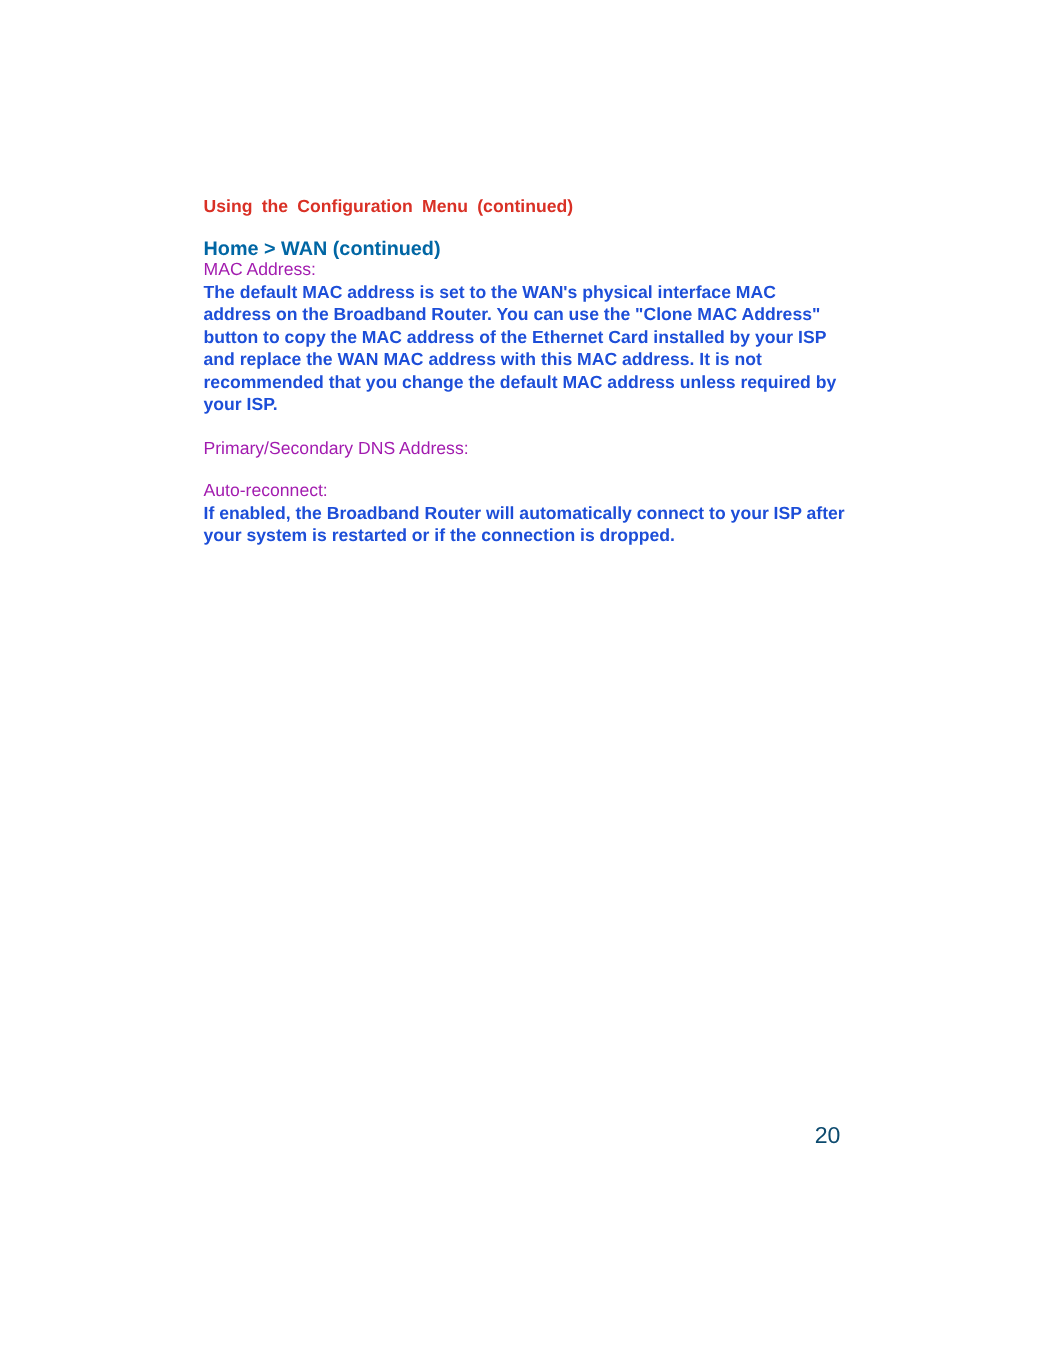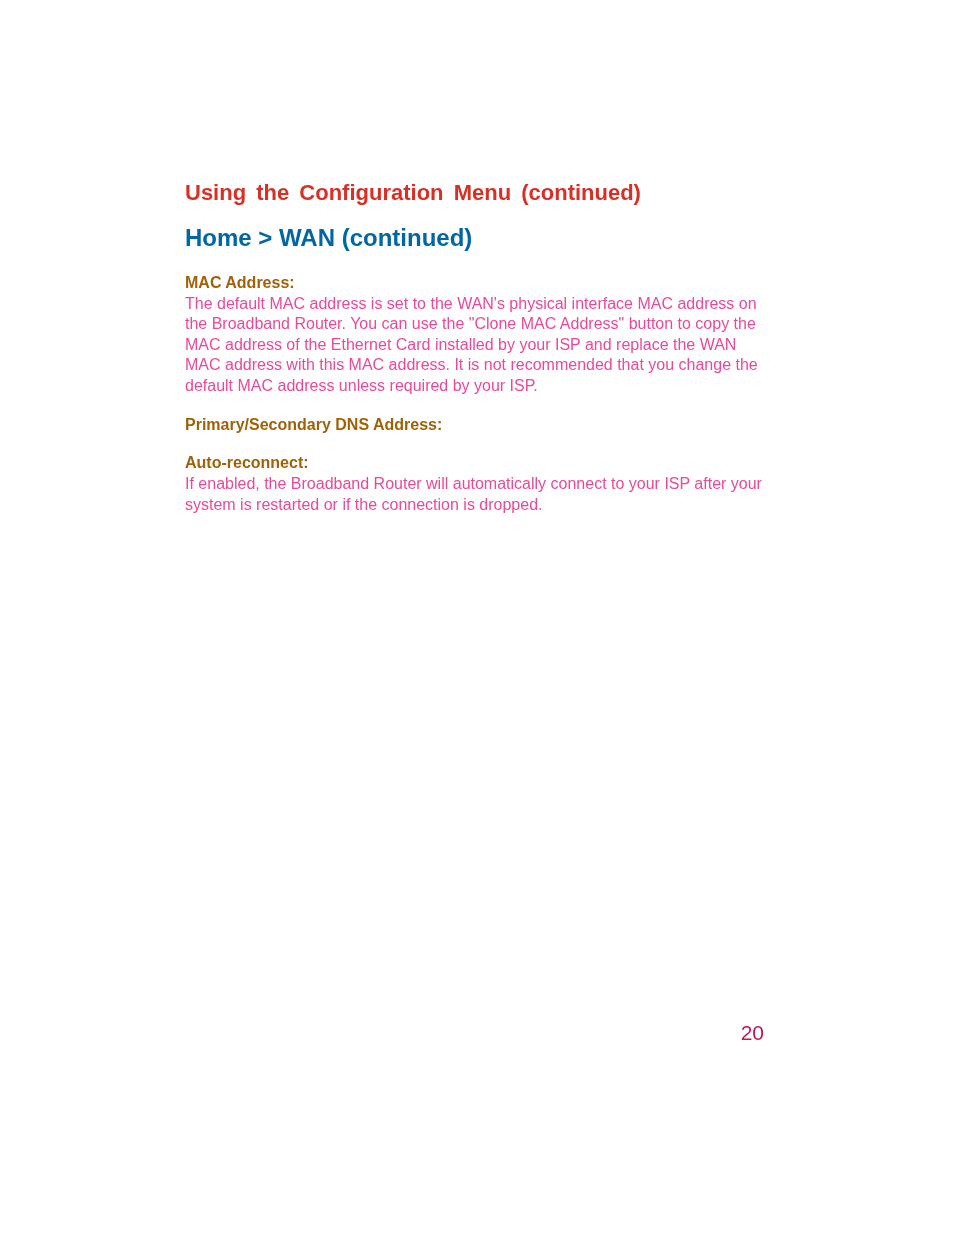--- a/index.html
+++ b/index.html
@@ -12,54 +12,54 @@
       height: 1235px;
       background: #ffffff;
       font-family: Arial, Helvetica, sans-serif;
       position: relative;
     }
     .page-content {
       padding: 180px 185px 0 185px;
     }
     .main-title {
       color: #d93025;
-      font-size: 22px;
+      font-size: 16px;
       font-weight: bold;
       word-spacing: 4px;
       margin-bottom: 18px;
     }
     .breadcrumb {
       color: #0066a4;
-      font-size: 24px;
+      font-size: 18px;
       font-weight: bold;
-      margin-bottom: 22px;
     }
     .section {
       margin-bottom: 20px;
     }
     .section-heading {
-      color: #a16207;
+      color: #a21caf;
       font-size: 16px;
-      font-weight: bold;
+      font-weight: normal;
       margin-bottom: 2px;
     }
     .section-body {
-      color: #ec4899;
+      color: #1d4ed8;
       font-size: 16px;
       line-height: 1.28;
+      font-weight: bold;
     }
     .body-narrow {
       max-width: 460px;
     }
     .page-number {
       position: absolute;
       bottom: 190px;
       right: 190px;
       font-size: 21px;
-      color: #be185d;
+      color: #0c4a6e;
     }
   </style>
 </head>
 <body>
 
 <div class="page-content">
   <h1 class="main-title">Using the Configuration Menu (continued)</h1>
   <div class="breadcrumb">Home &gt; WAN (continued)</div>
 
   <div class="section">

